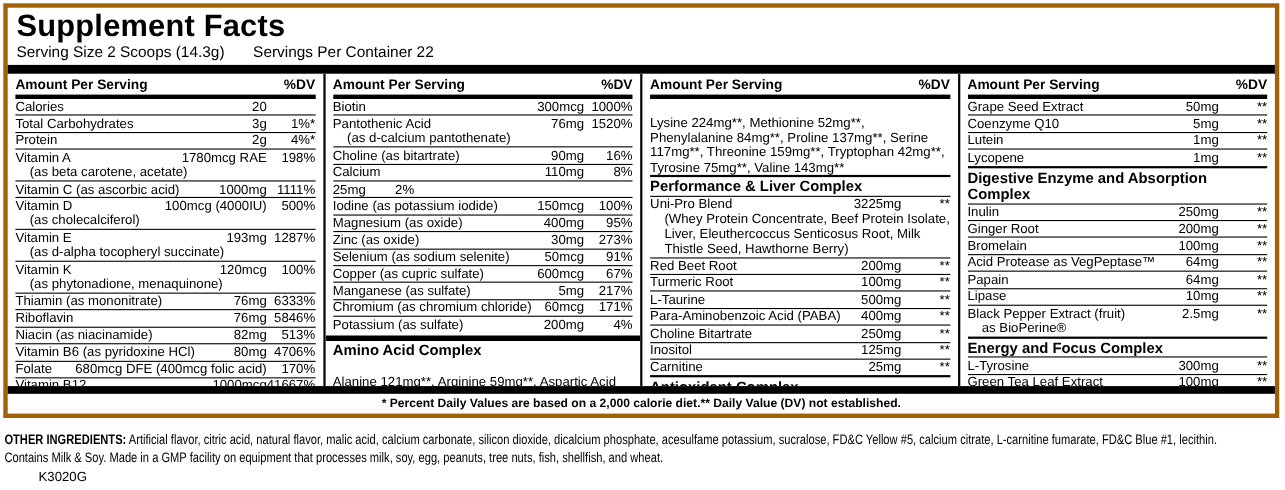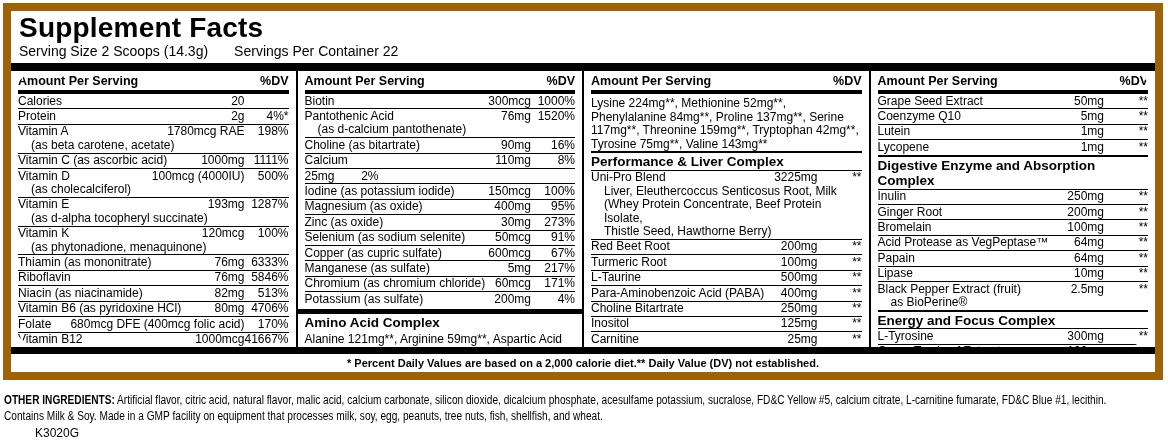--- a/index.html
+++ b/index.html
@@ -4,31 +4,31 @@
 <style>
   * { box-sizing: border-box; }
   html,body { margin:0; padding:0; }
   body {
     width:1168px; height:445px; background:#ffffff; color:#000;
     font-family:"Liberation Sans", sans-serif; overflow:hidden;
     -webkit-font-smoothing:antialiased;
   }
   .label-box {
     position:absolute; left:3px; top:3px; width:1160px; height:377px;
-    border:8px solid #a16207; display:flex; flex-direction:column; background:#fff;
+    border:4px solid #a16207; display:flex; flex-direction:column; background:#fff;
   }
   .title {
     font-size:28px; font-weight:bold; letter-spacing:0.2px;
     line-height:31px; padding:1px 8px 0;
   }
   .serving-line {
     display:flex; gap:26px; font-size:14px; padding:1px 8px 4px; line-height:15px;
   }
   .band { height:8px; background:#000; flex:none; }
-  .cols { flex:1; display:flex; overflow:hidden;border-radius:31px; }
+  .cols { flex:1; display:flex; overflow:hidden; }
   .col { flex:1 1 0; padding:0 7px; overflow:hidden; }
   .col + .col { border-left:2px solid #000; }
   .colhead {
     display:flex; justify-content:space-between; align-items:baseline;
     font-weight:bold; font-size:12.5px; padding:3px 0 2px;
     border-bottom:4px solid #000;
   }
   .rows { font-size:12px; line-height:13.4px; }
   .rows > div { border-top:1px solid #000; }
   .rows > :first-child { border-top:none; }
@@ -37,21 +37,21 @@
   .rn { flex:1 1 auto; white-space:nowrap; padding-right:4px; }
   .ra { white-space:nowrap; text-align:right; }
   .rd { flex:none; width:44px; text-align:right; white-space:nowrap; }
   .rsub { padding-left:13px; }
   .section {
     font-weight:bold; font-size:13.5px; line-height:15.5px;
     border-top:2px solid #000 !important; padding-top:1px;
   }
   .section.nb { border-top:none !important; }
   .bar { height:5px; background:#000; margin:2px -7px 0; border-top:none !important; }
-  .ptext { border-top:none !important; line-height:13.6px; padding-top:3px; }
+  .ptext { border-top:none !important; line-height:13.6px; padding-top:15px; }
   .footbar { height:7px; background:#000; flex:none; }
   .footnotes {
     display:flex; justify-content:center; align-items:center;
     font-size:11px; font-weight:bold; padding:3px 8px 2px; line-height:13px;
   }
   .ingredients {
     position:absolute; left:4px; top:392px; width:1430px;
     font-size:12.5px; line-height:16px; white-space:nowrap;
     transform:scaleX(0.81); transform-origin:0 0;
   }
@@ -74,20 +74,27 @@
       <div class="colhead">
         <span>Amount Per Serving</span>
         <span>%DV</span>
       </div>
       <div class="rows">
           <div class="row">
             <div class="rline">
               <span class="rn">Calories</span>
               <span class="ra">20</span>
               <span class="rd"></span>
+            </div>
+          </div>
+          <div class="row">
+            <div class="rline">
+              <span class="rn">Total Carbohydrates</span>
+              <span class="ra">3g</span>
+              <span class="rd">1%*</span>
             </div>
           </div>
           <div class="row">
             <div class="rline">
               <span class="rn">Protein</span>
               <span class="ra">2g</span>
               <span class="rd">4%*</span>
             </div>
           </div>
           <div class="row">
@@ -282,22 +289,22 @@
       </div>
       <div class="rows">
           <div class="ptext">Lysine 224mg**, Methionine 52mg**, Phenylalanine 84mg**, Proline 137mg**, Serine 117mg**, Threonine 159mg**, Tryptophan 42mg**, Tyrosine 75mg**, Valine  143mg**</div>
           <div class="section">Performance &amp; Liver Complex</div>
           <div class="row">
             <div class="rline">
               <span class="rn">Uni-Pro Blend</span>
               <span class="ra">3225mg</span>
               <span class="rd">**</span>
             </div>
+            <div class="rsub">(Whey Protein Concentrate, Beef Protein Isolate,</div>
             <div class="rsub">Liver, Eleuthercoccus Senticosus Root, Milk</div>
-            <div class="rsub">(Whey Protein Concentrate, Beef Protein Isolate,</div>
             <div class="rsub">Thistle Seed, Hawthorne Berry)</div>
           </div>
           <div class="row">
             <div class="rline">
               <span class="rn">Red Beet Root</span>
               <span class="ra">200mg</span>
               <span class="rd">**</span>
             </div>
           </div>
           <div class="row">

